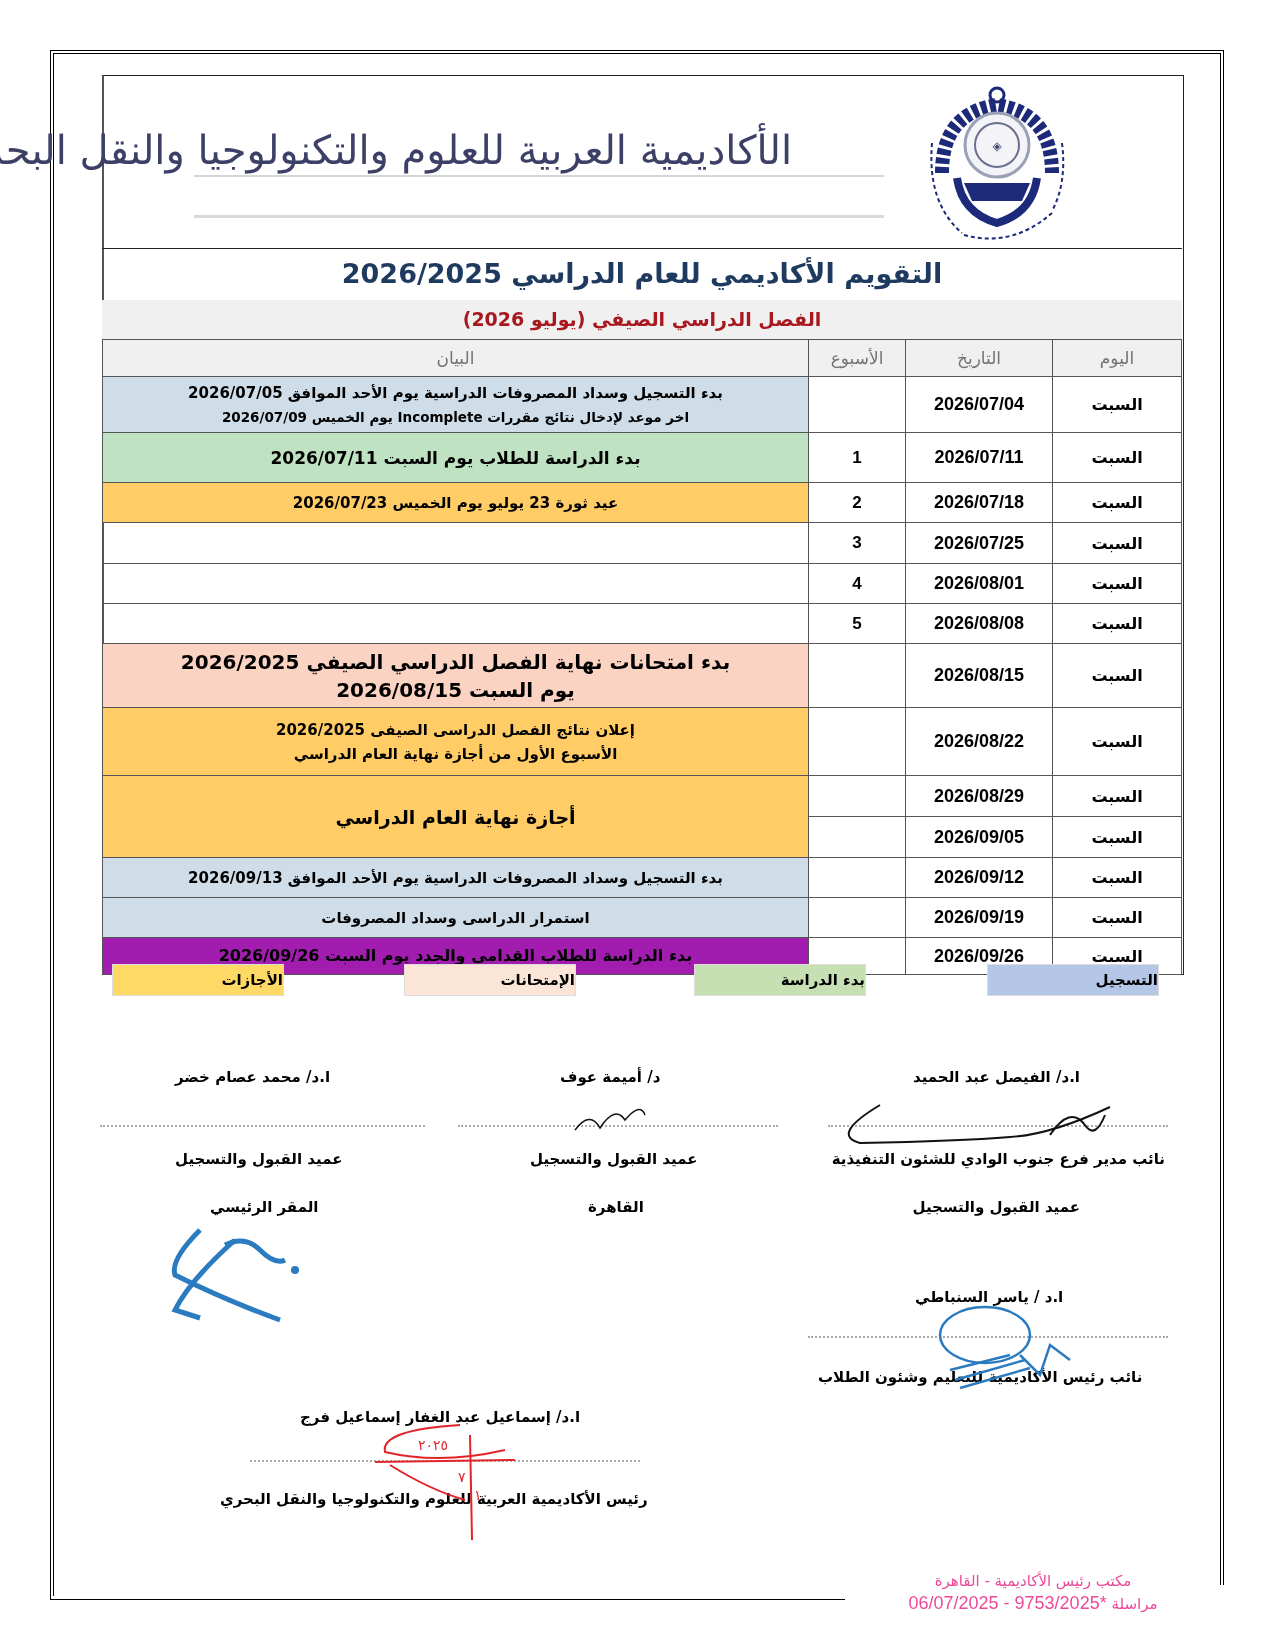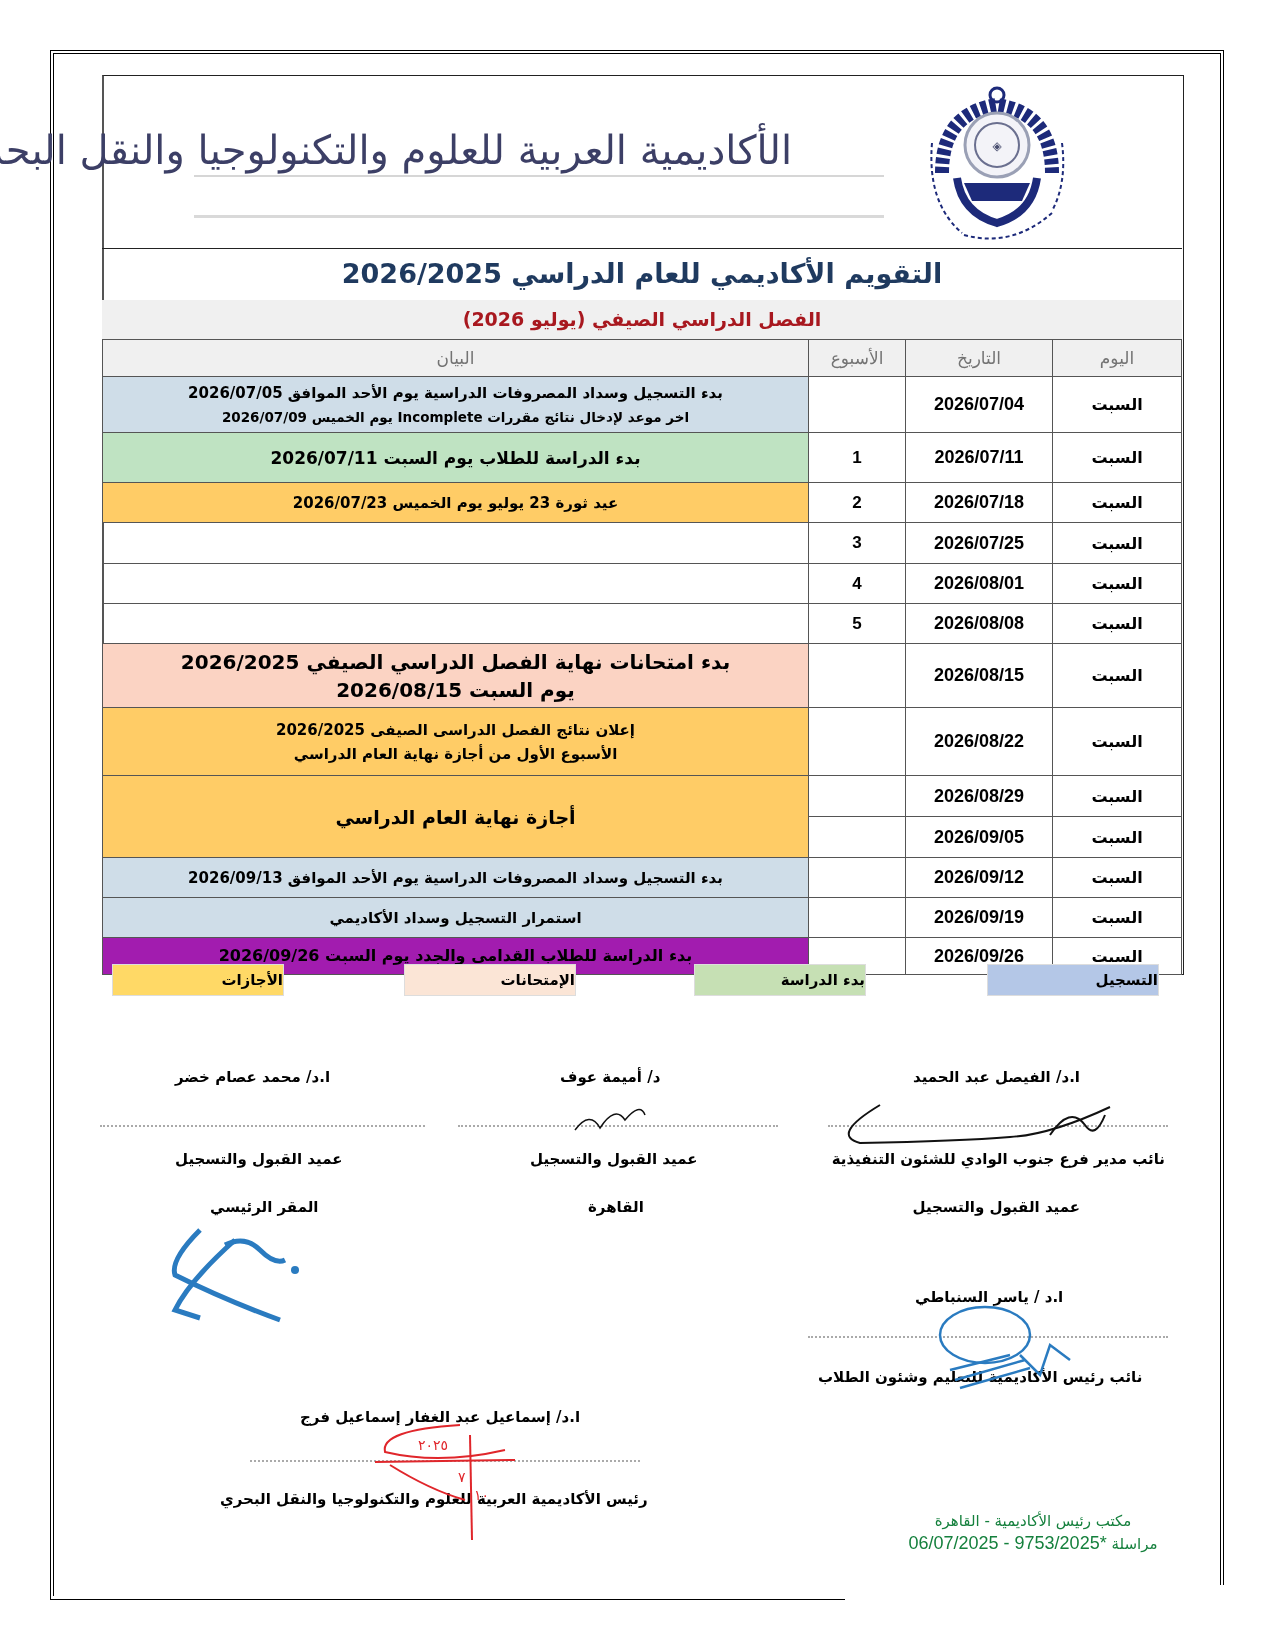--- a/index.html
+++ b/index.html
@@ -27,21 +27,21 @@
   .c-desc{font-size:15px;font-weight:bold;line-height:24px;}
   .c-desc.big{font-size:19px;}
   .bg-reg{background:#cfdde8;}
   .bg-study{background:#bfe3c2;}
   .bg-holiday{background:#ffcc66;}
   .bg-exam{background:#fbd3c3;}
   .bg-study2{background:#a21caf;}
   .legend-item{position:absolute;top:964px;height:30px;width:170px;line-height:30px;font-size:15px;font-weight:bold;direction:rtl;border:1px solid #ddd;}
   .sig{position:absolute;text-align:center;direction:rtl;font-size:15px;font-weight:bold;white-space:nowrap;}
   .dots{position:absolute;height:0;border-top:2px dotted #aaa;}
-  .stamp{position:absolute;left:868px;top:1510px;width:330px;text-align:center;font-family:"DejaVu Sans",sans-serif;font-size:15px;color:#15803d;direction:rtl;line-height:22px;}
+  .stamp{position:absolute;left:868px;top:1570px;width:330px;text-align:center;font-family:"DejaVu Sans",sans-serif;font-size:15px;color:#ec4899;direction:rtl;line-height:22px;}
   .stamp .num{font-family:"Liberation Sans",sans-serif;font-size:18px;}
   svg.signature{position:absolute;overflow:visible;}
 </style>
 </head>
 <body>
 
 <div class="frame-outer"></div>
 <div class="frame-outer2"></div>
 <div class="frame-bottom-mask"></div>
 <div class="inner"></div>
@@ -161,21 +161,21 @@
       <td class="c-week"></td>
       <td class="c-desc bg-reg">
         <div>بدء التسجيل وسداد المصروفات الدراسية يوم الأحد الموافق 2026/09/13</div>
       </td>
     </tr>
     <tr style="height:40px">
       <td class="c-day">السبت</td>
       <td class="c-date">2026/09/19</td>
       <td class="c-week"></td>
       <td class="c-desc bg-reg">
-        <div>استمرار التسجيل وسداد الأكاديمي</div>
+        <div>استمرار الدراسى وسداد المصروفات</div>
       </td>
     </tr>
     <tr style="height:37px">
       <td class="c-day">السبت</td>
       <td class="c-date">2026/09/26</td>
       <td class="c-week"></td>
       <td class="c-desc bg-study2" style="font-size:16px">
         <div>بدء الدراسة للطلاب القدامي والجدد يوم السبت 2026/09/26</div>
       </td>
     </tr>

